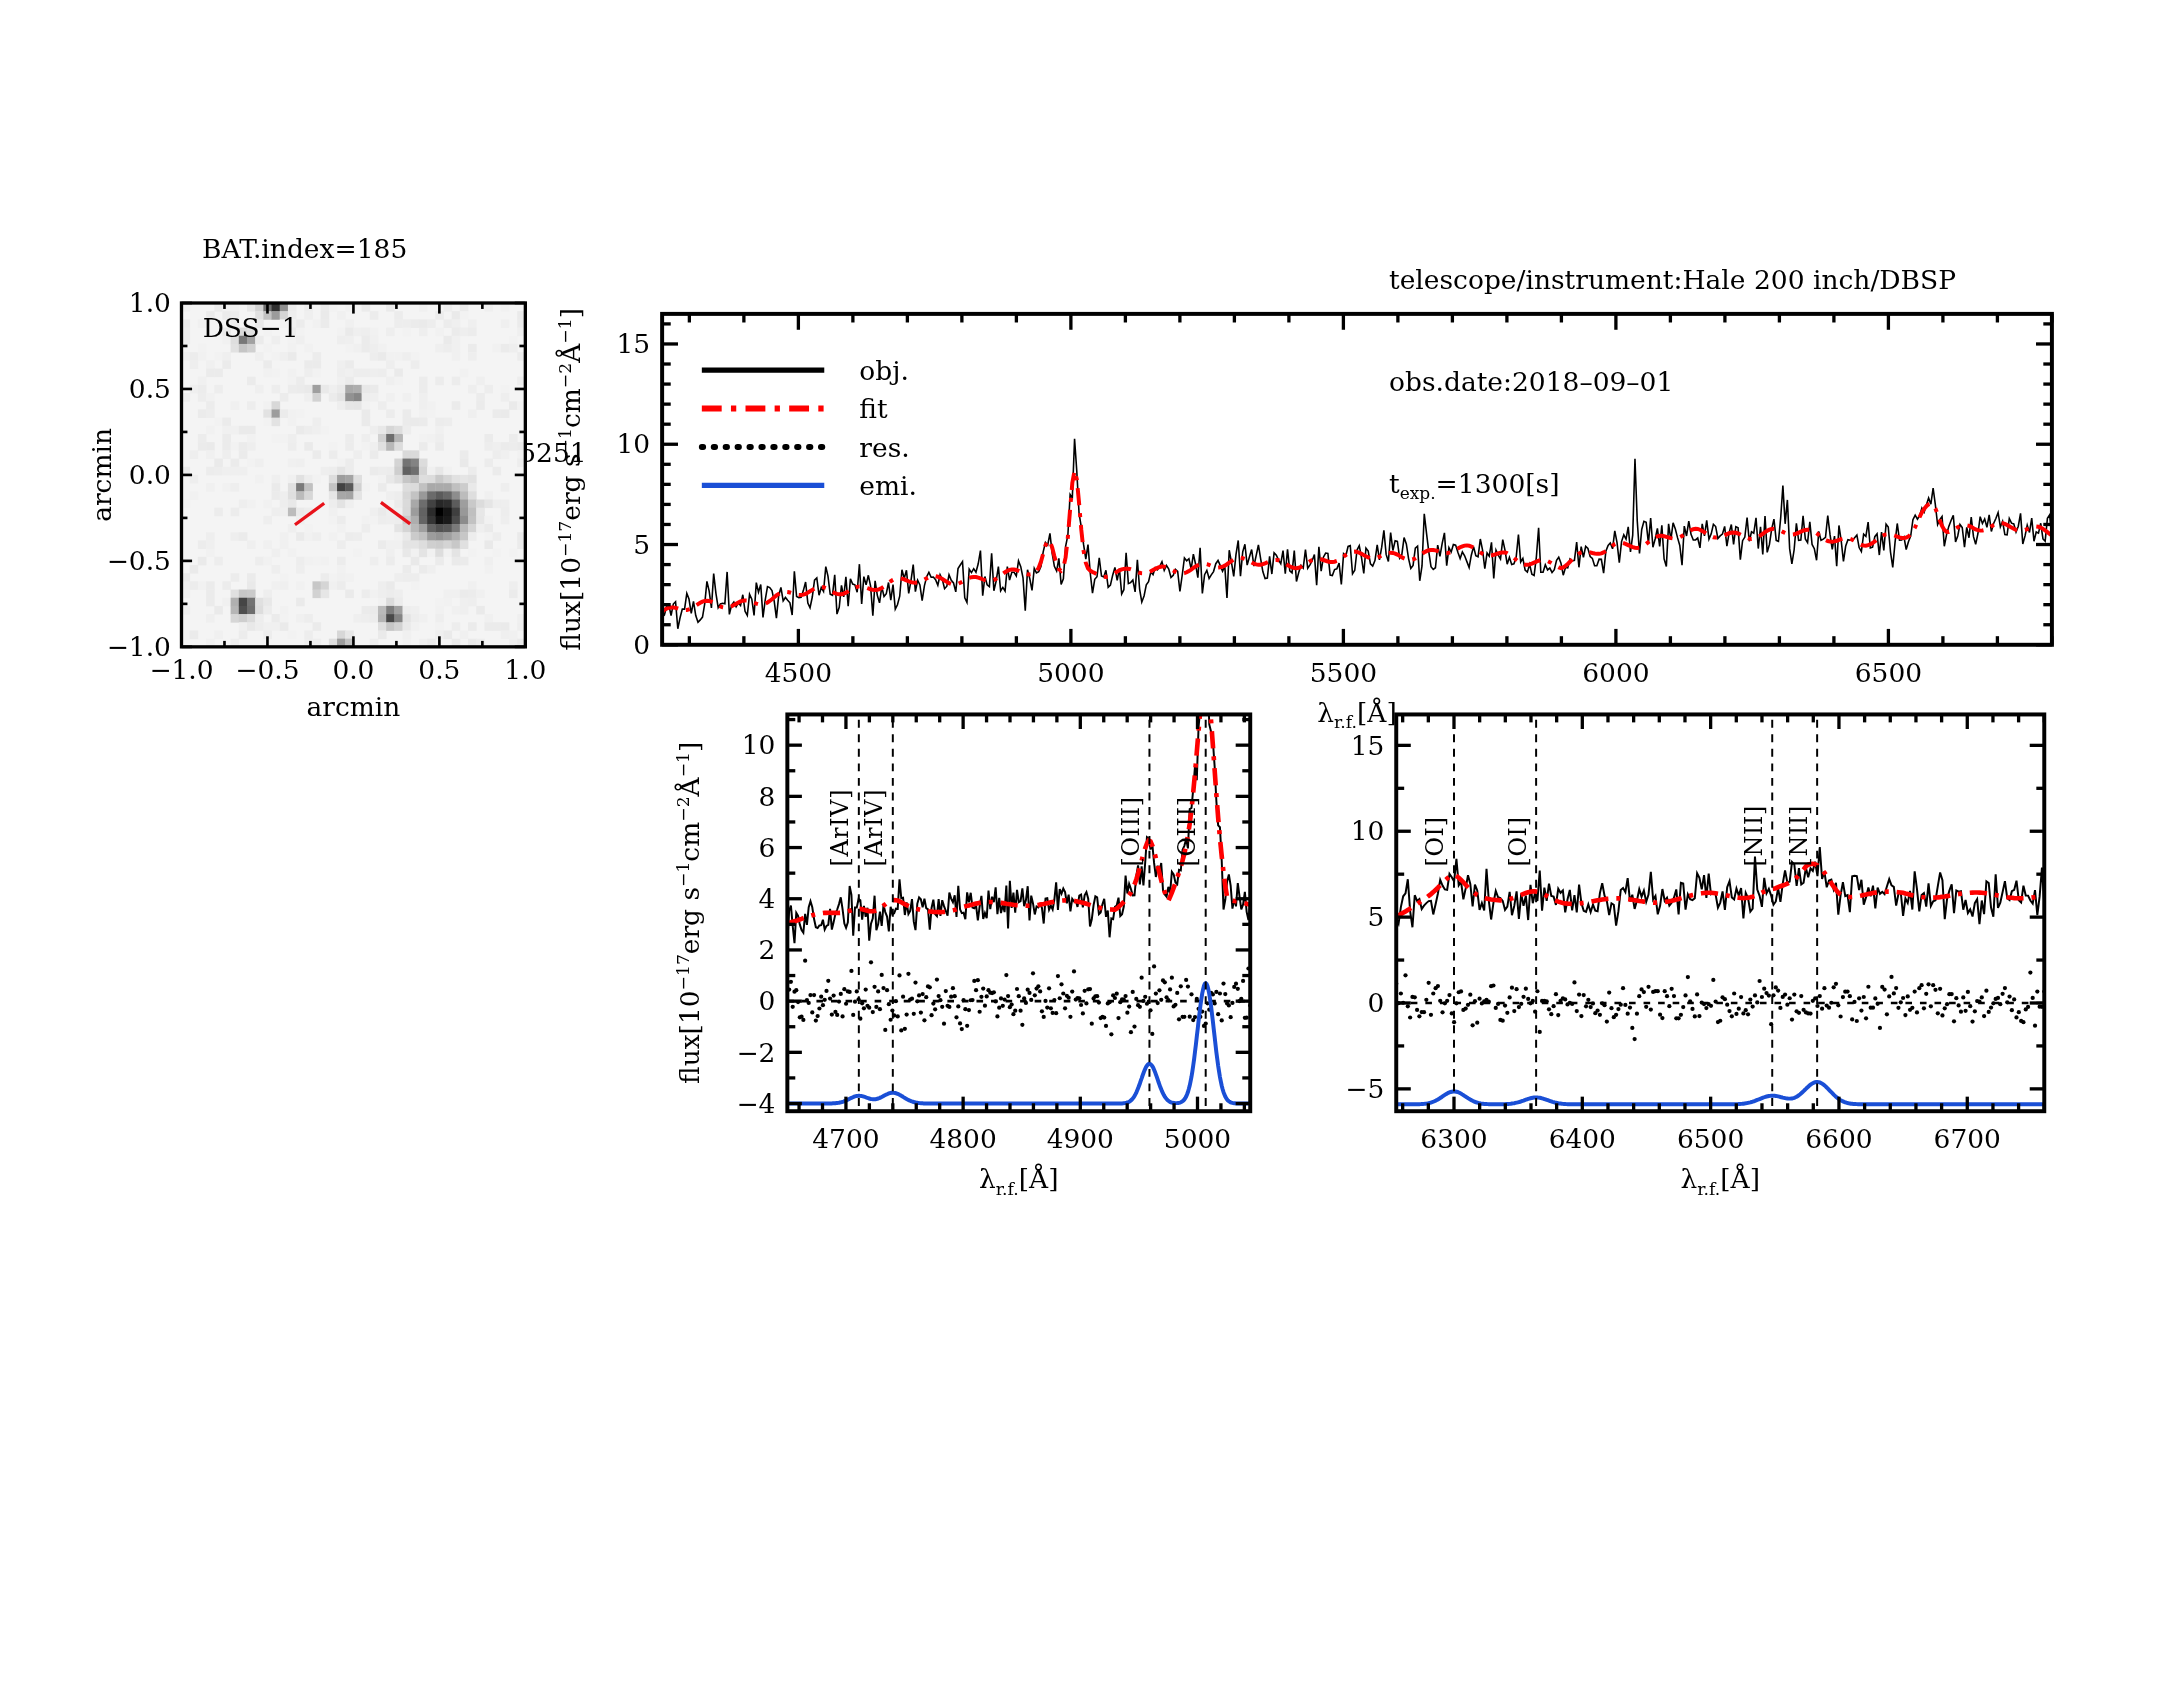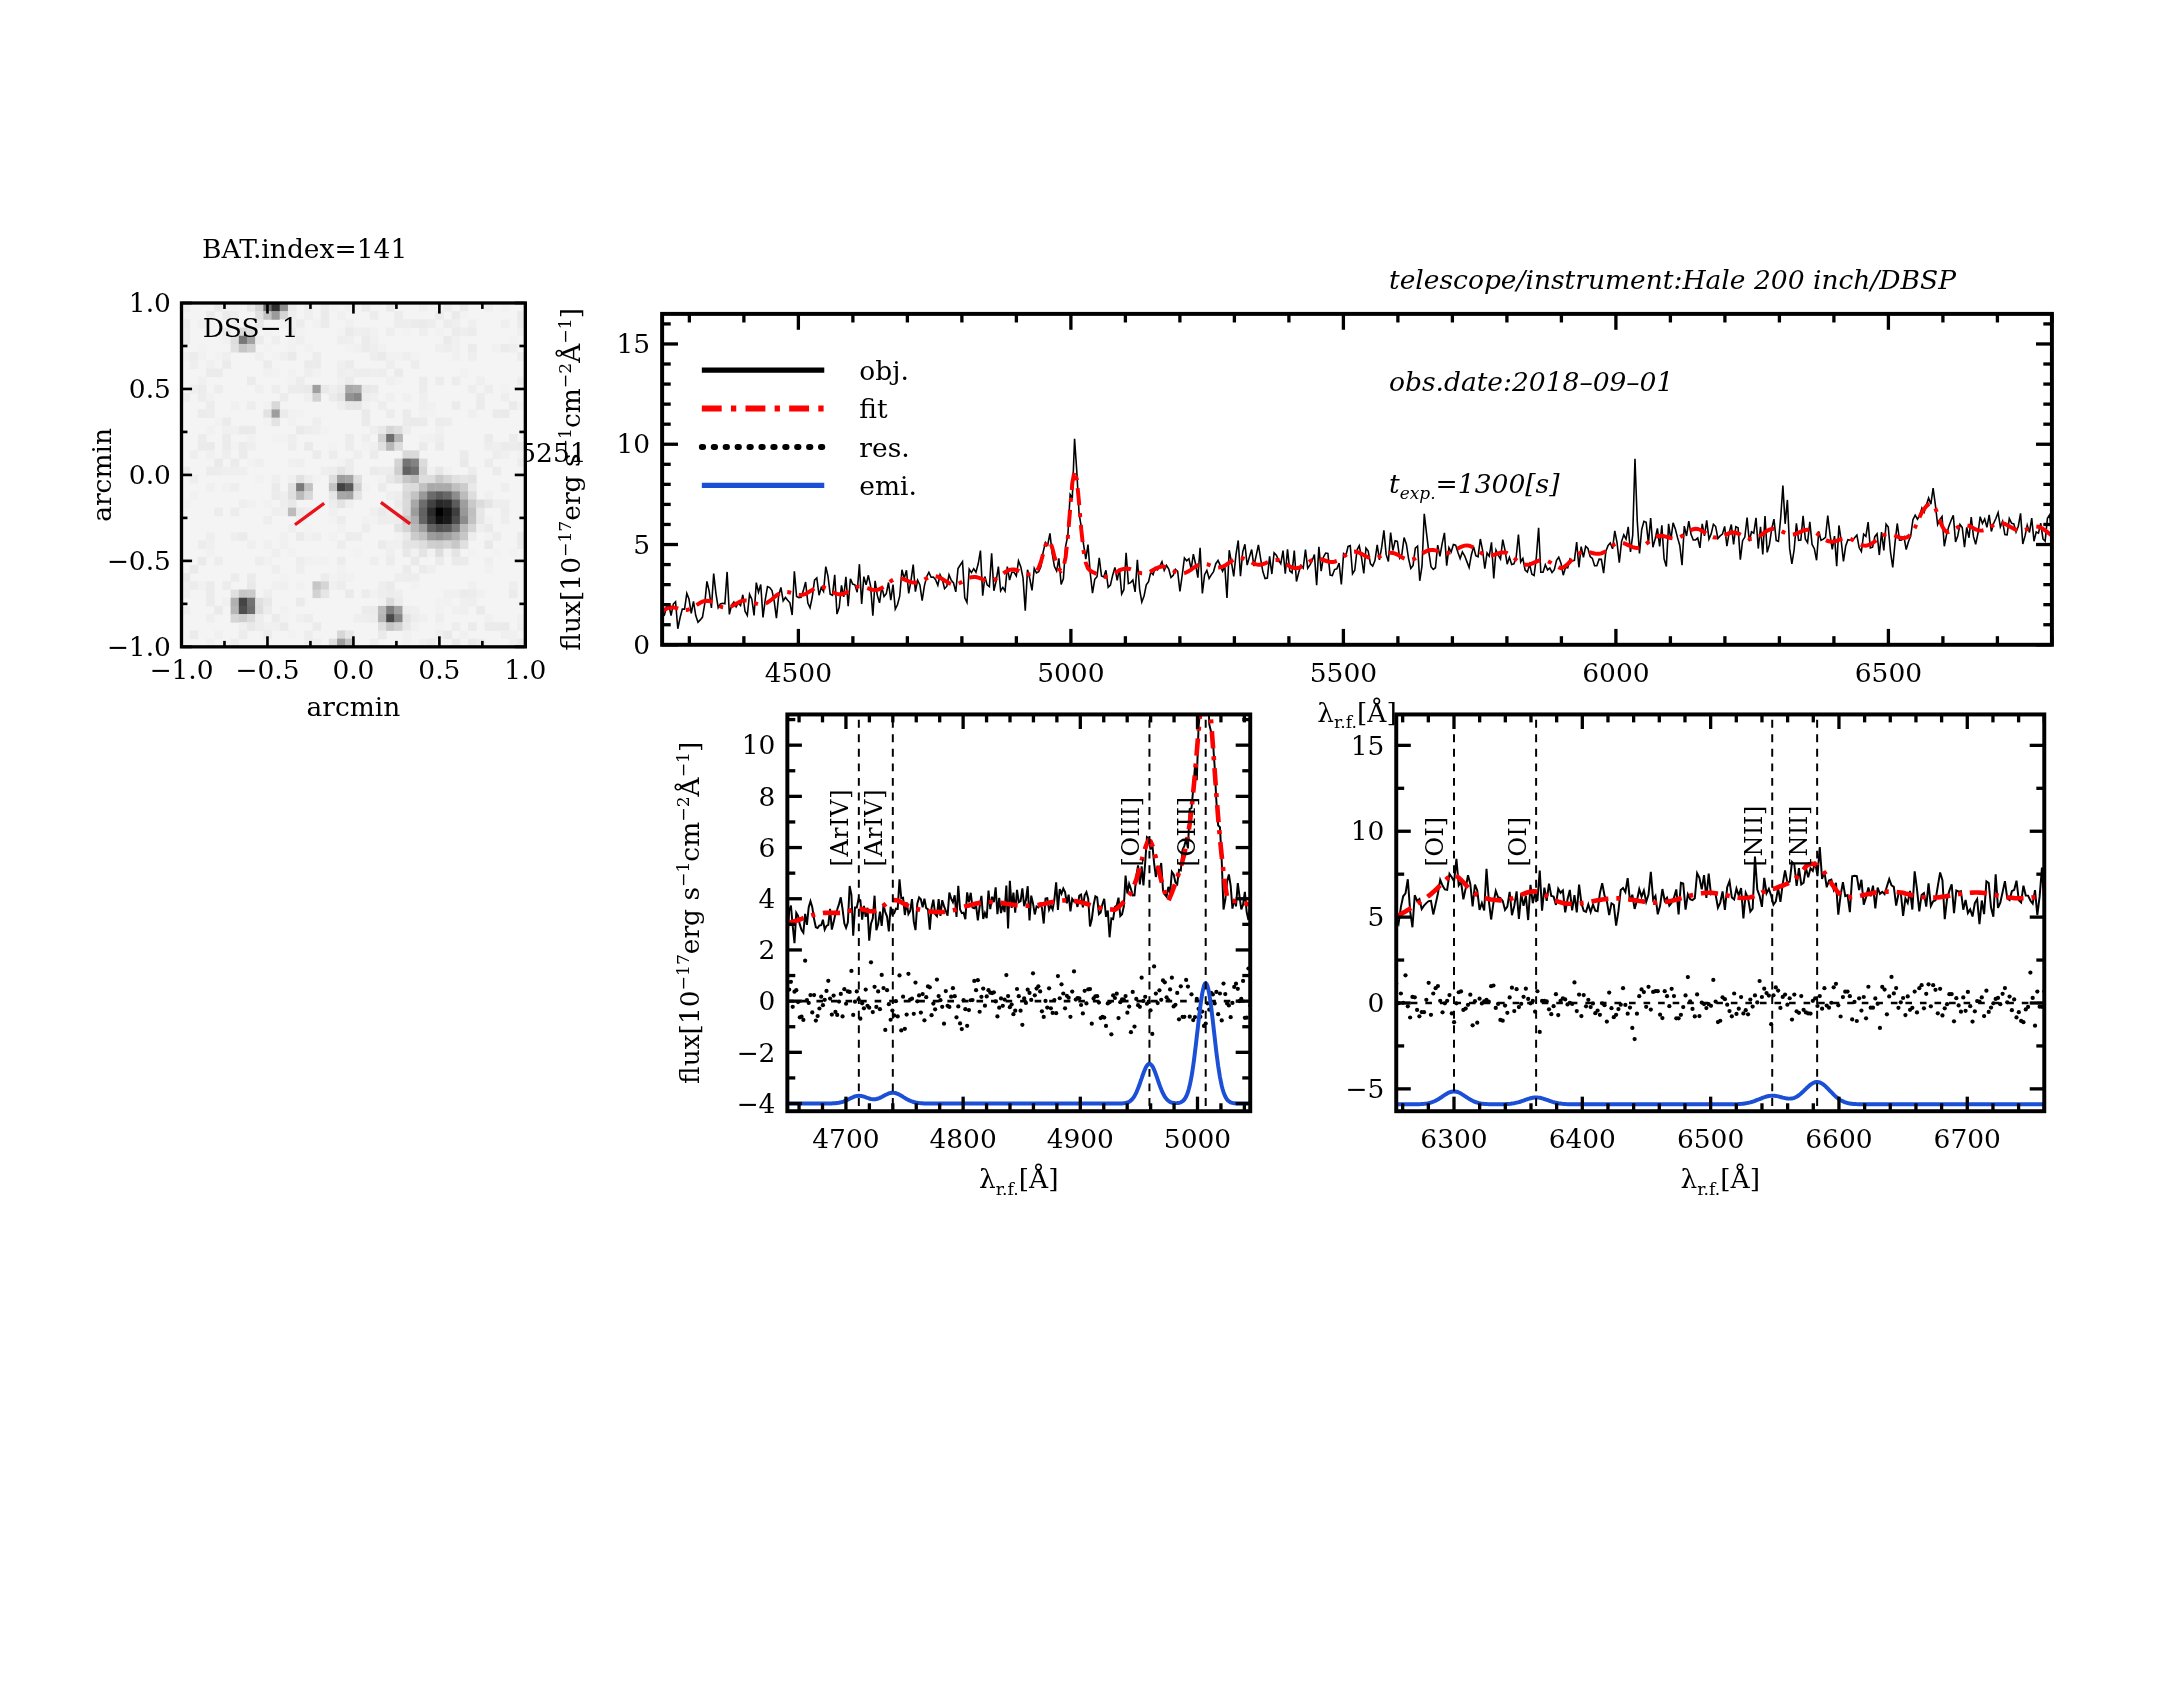--- a/index.html
+++ b/index.html
@@ -11,27 +11,27 @@
   svg{display:block;overflow:visible;}
   text{font-family:"DejaVu Serif", serif;fill:#000;}
   .tick{font-size:40px;}
   .axlab{font-size:40px;}
   .linelab{font-size:36px;letter-spacing:1px;}
 </style>
 </head>
 <body>
 
 <div class="abs hdr" style="left:202px;top:164px;">
-  <div>BAT.index=141</div>
+  <div>BAT.index=185</div>
   <div>SWIFTJ0216.3+5128</div>
   <div>2MASSJ02162672+5125251</div>
   <div>z=0.4220</div>
 </div>
 
-<div class="abs hdr" style="left:1389px;top:195px;font-style:italic;">
+<div class="abs hdr" style="left:1389px;top:195px;">
   <div>telescope/instrument:Hale 200 inch/DBSP</div>
   <div>obs.date:2018–09–01</div>
   <div><span>t</span><sub>exp.</sub><span>=1300[s]</span></div>
 </div>
 
 <svg class="abs" style="left:79px;top:291px;" width="529" height="430" viewBox="0 0 800 650">
   <g id="finder-root">
       <clipPath id="fclip">
         <rect x="155" y="18" width="520" height="520"></rect>
       </clipPath>

